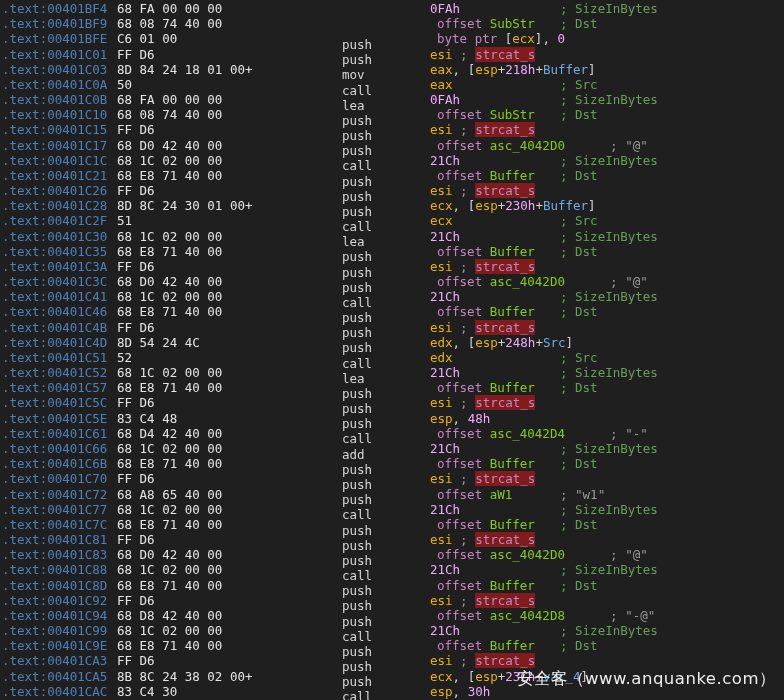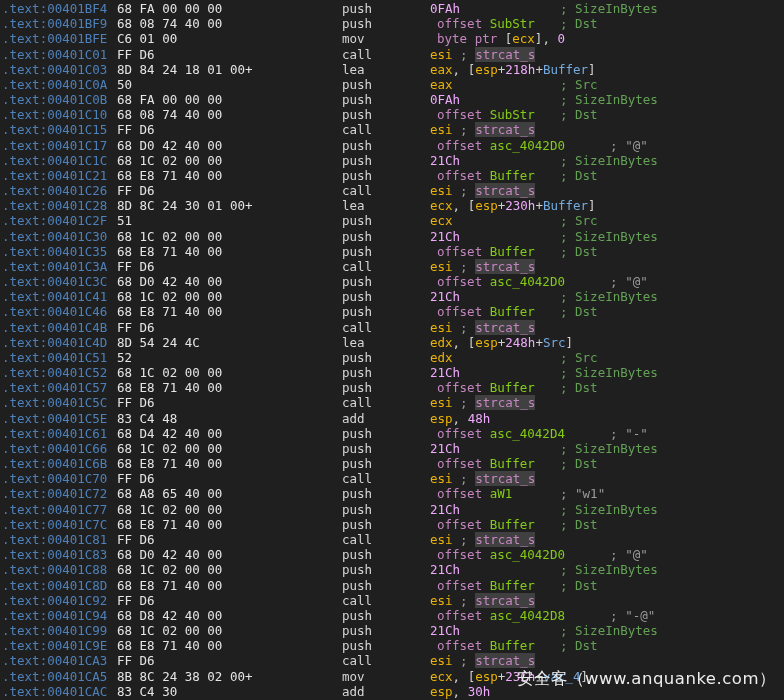--- a/index.html
+++ b/index.html
@@ -5,33 +5,33 @@
   html,body{margin:0;padding:0;}
   body{
     width:784px;height:700px;overflow:hidden;position:relative;
     background:#1f1f1f;
     font-family:"DejaVu Sans Mono","Liberation Mono",monospace;
   }
   #listing{
     position:absolute;top:1px;left:2px;right:0;
     font-size:12.5px;line-height:15.18px;white-space:pre;
   }
-  .line{display:flex;height:15.18px;align-items:flex-end;}
+  .line{display:flex;height:15.18px;align-items:flex-start;}
   .col-a{flex:none;width:115px;color:#4e81ba;}
   .col-b{flex:none;width:225px;color:#e5e5e5;}
   .col-m{flex:none;width:88px;color:#d6d6d6;margin-top:36px;}
   .col-o{flex:none;min-width:130px;}
   .s-num{color:#f0abfc;}
   .s-reg{color:#eab308;}
   .s-kw{color:#c586c0;margin-left:7px;}
   .s-name{color:#84cc16;}
   .s-var{color:#74aadf;}
   .s-punct{color:#d0d0d0;}
   .s-sem{color:#9a9a9a;}
-  .s-hl{color:#c586c0;background:#404040;}
+  .s-hl{color:#c586c0;background:#7f1d1d;}
   .s-cmt-auto{color:#64a156;}
   .s-cmt-str{color:#9a9a9a;}
   #watermark{
     position:absolute;right:8px;bottom:10px;
     color:#ededed;font-family:"DejaVu Sans","Liberation Sans",sans-serif;
     font-size:16.5px;letter-spacing:0.5px;
   }
 </style>
 </head>
 <body>

